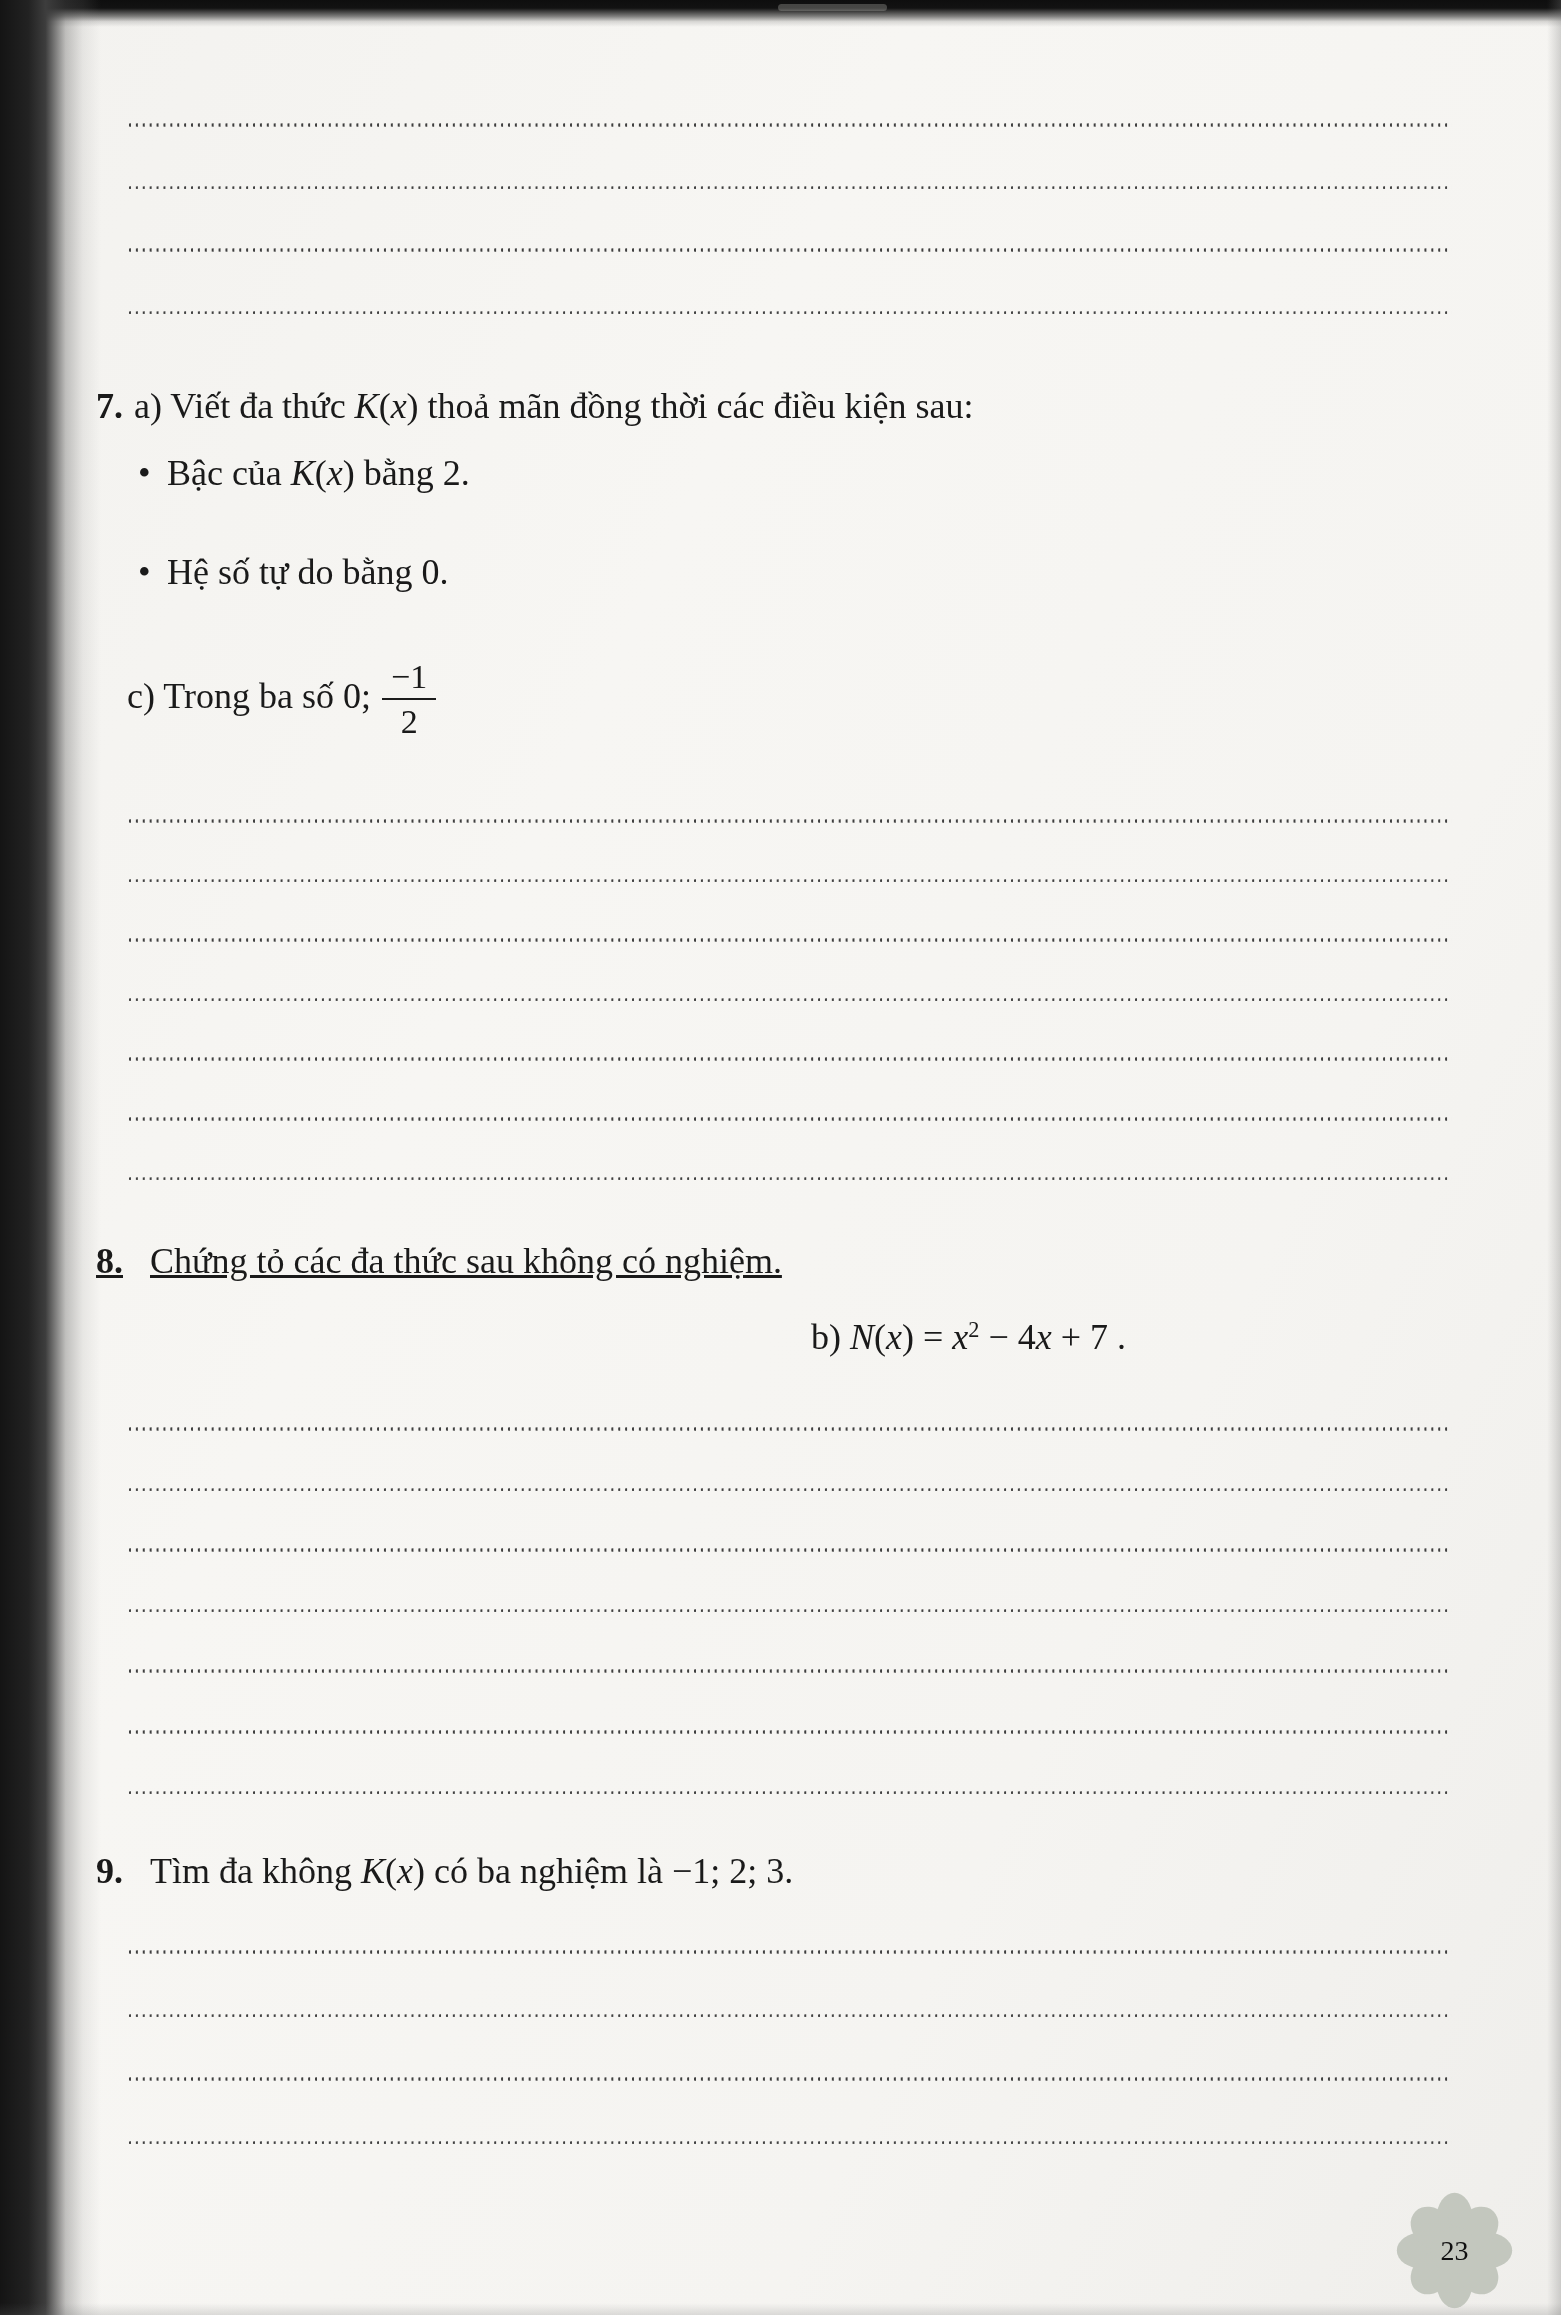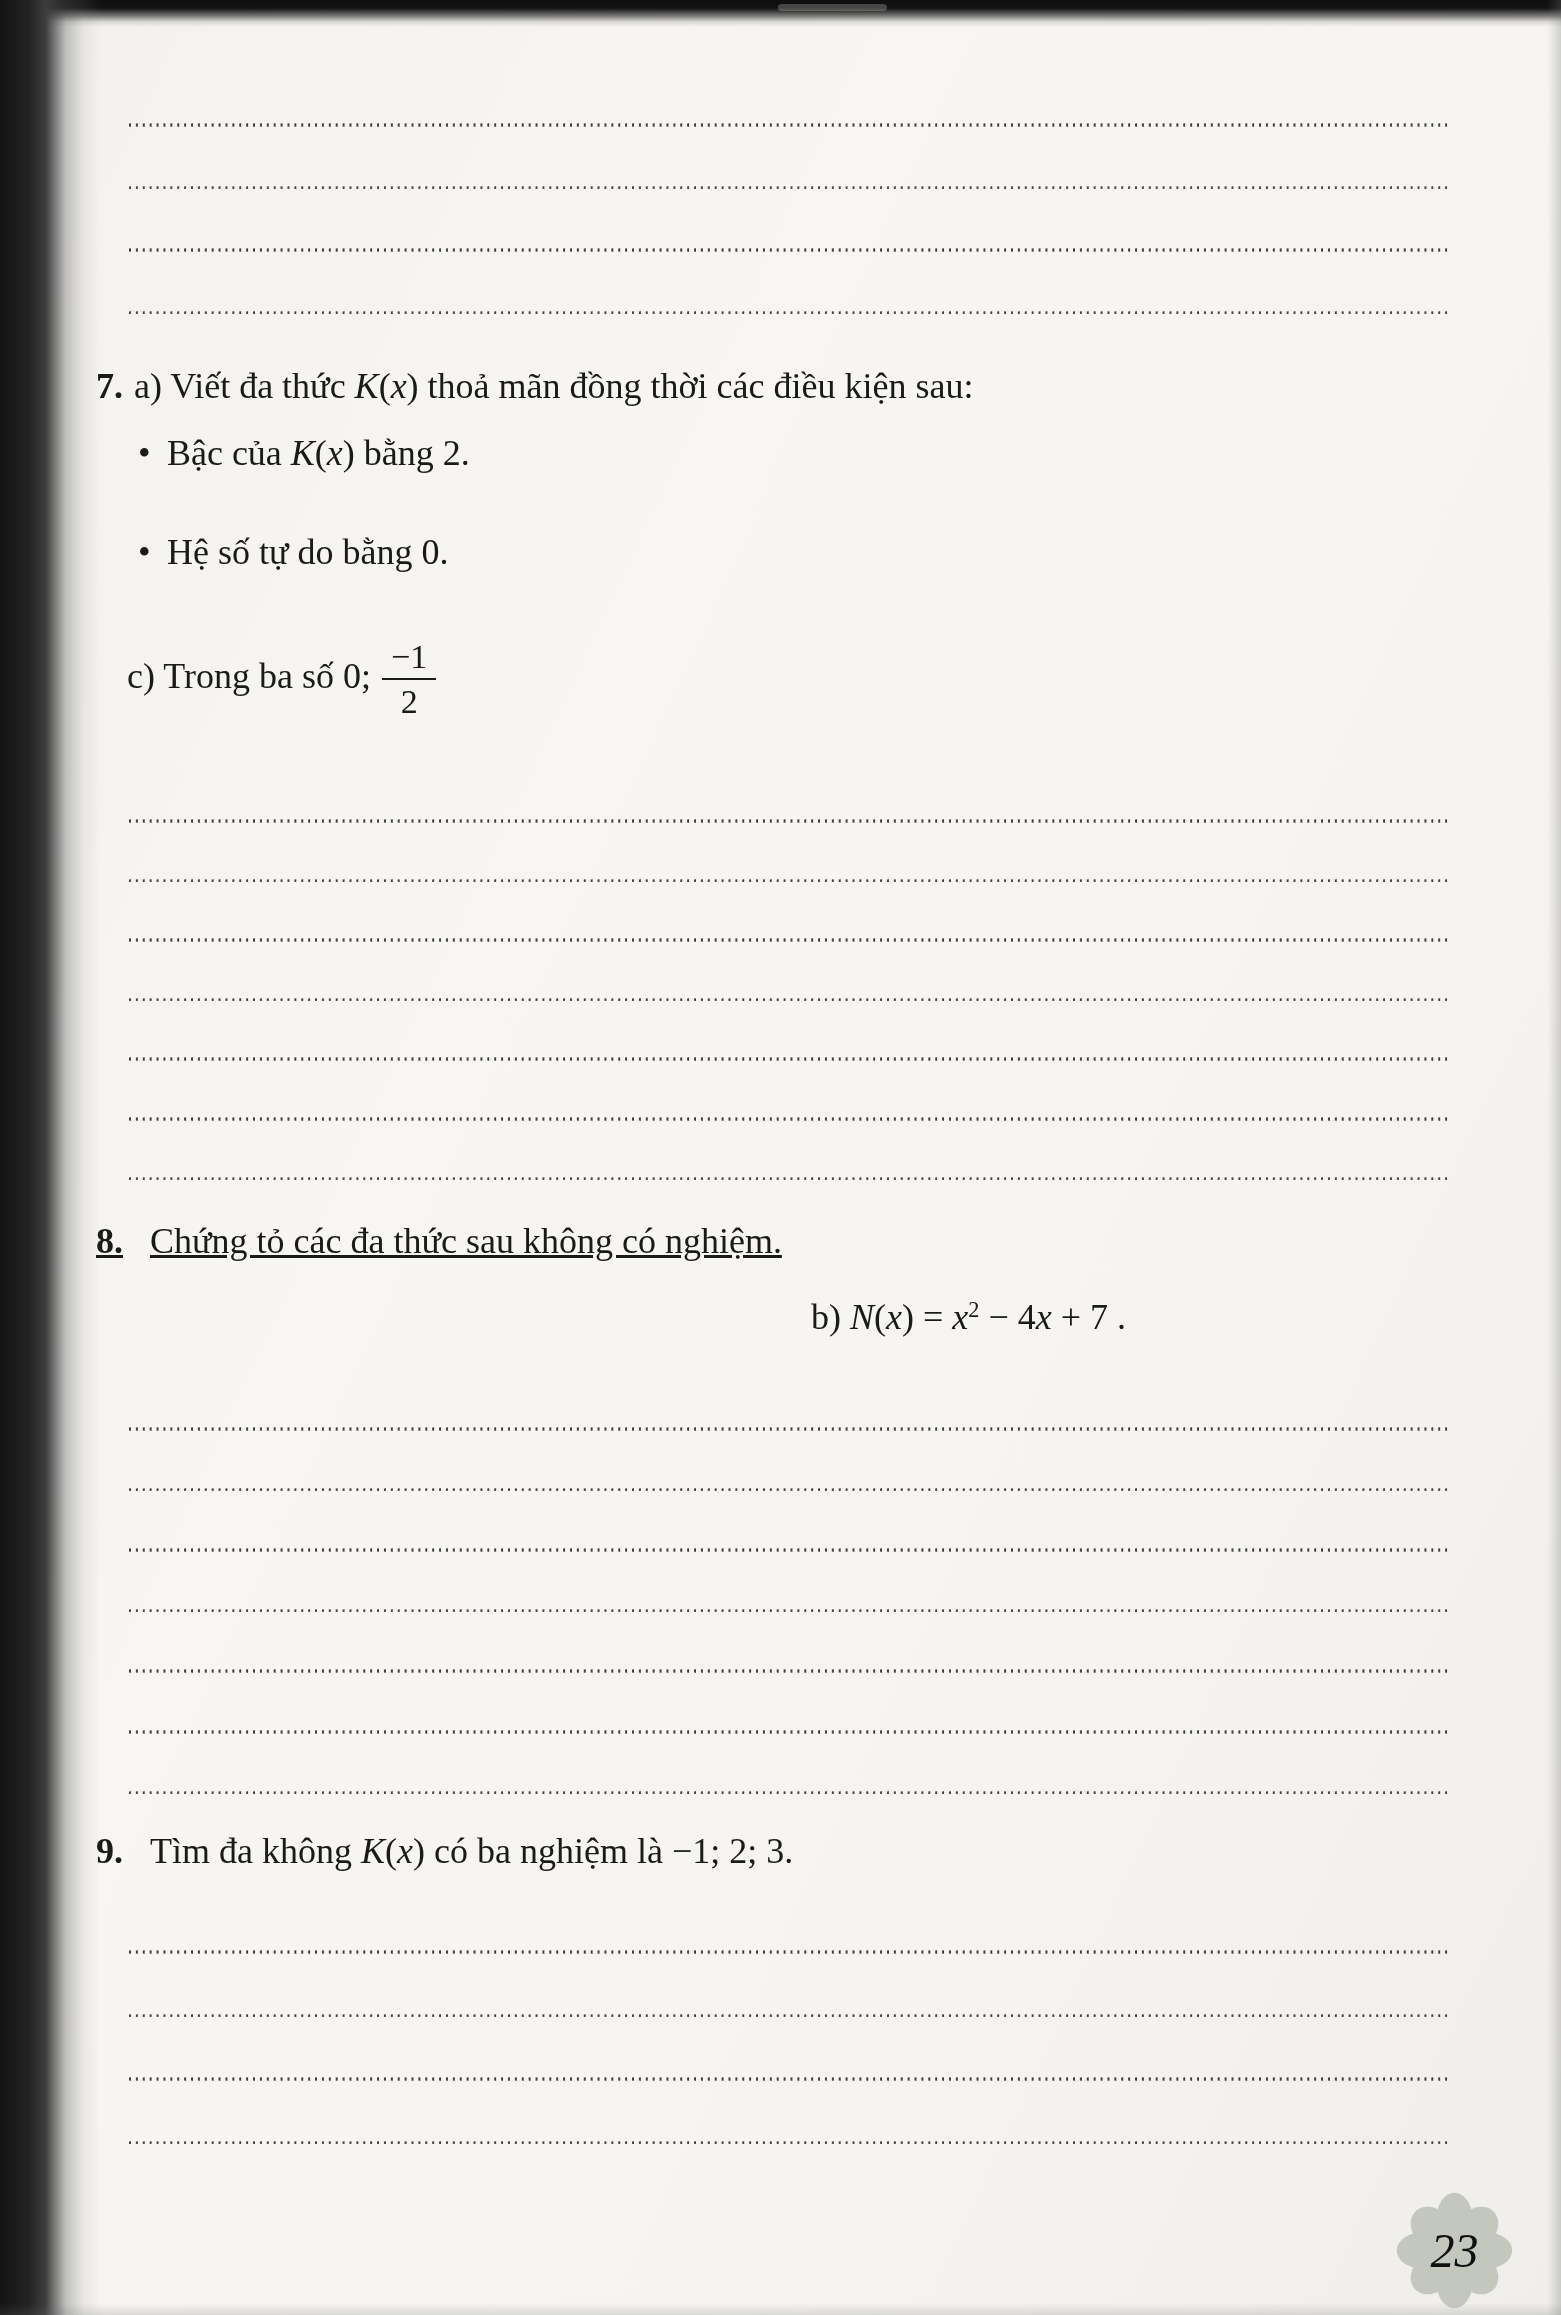--- a/index.html
+++ b/index.html
@@ -35,20 +35,21 @@
     position:absolute; left:0; right:0; bottom:0; height:12.7px;
     background:linear-gradient(to top,rgba(110,110,110,0.22),transparent);
   }
 
   .text-line {
     position:absolute;
     font-size:36px;
     line-height:1.25;
     white-space:nowrap;
     color:#1a1a1a;
+    margin-top:20px;
   }
   .num { font-weight:bold; }
   .gap-sm { margin-left:11px; }
   .gap-lg { margin-left:27px; }
   .it { font-style:italic; }
   .sup { font-size:62%; position:relative; top:-0.55em; }
   .bullet { margin-right:16.3px; }
 
   .dotgroup {
     position:absolute; left:128px; width:1324px;
@@ -72,21 +73,21 @@
     font-size:34px; line-height:1.05;
   }
   .frac-num { padding:0 9px 3.6px; border-bottom:2.7px solid #1c1c1c; }
   .frac-den { padding-top:3.6px; }
 
   .pageno-wrap { position:absolute; left:1395px; top:2191px; width:119px; height:119px; }
   .flower { position:absolute; inset:0; width:119px; height:119px; }
   .pageno {
     position:absolute; inset:0;
     display:flex; align-items:center; justify-content:center;
-    font-size:48px; color:#101010;font-style:italic;
+    font-size:28px; color:#101010;
   }
 </style>
 </head>
 <body>
 
 <div class="page">
 
   <div class="edge-top">
     <div class="edge-top-mark"></div>
   </div>

